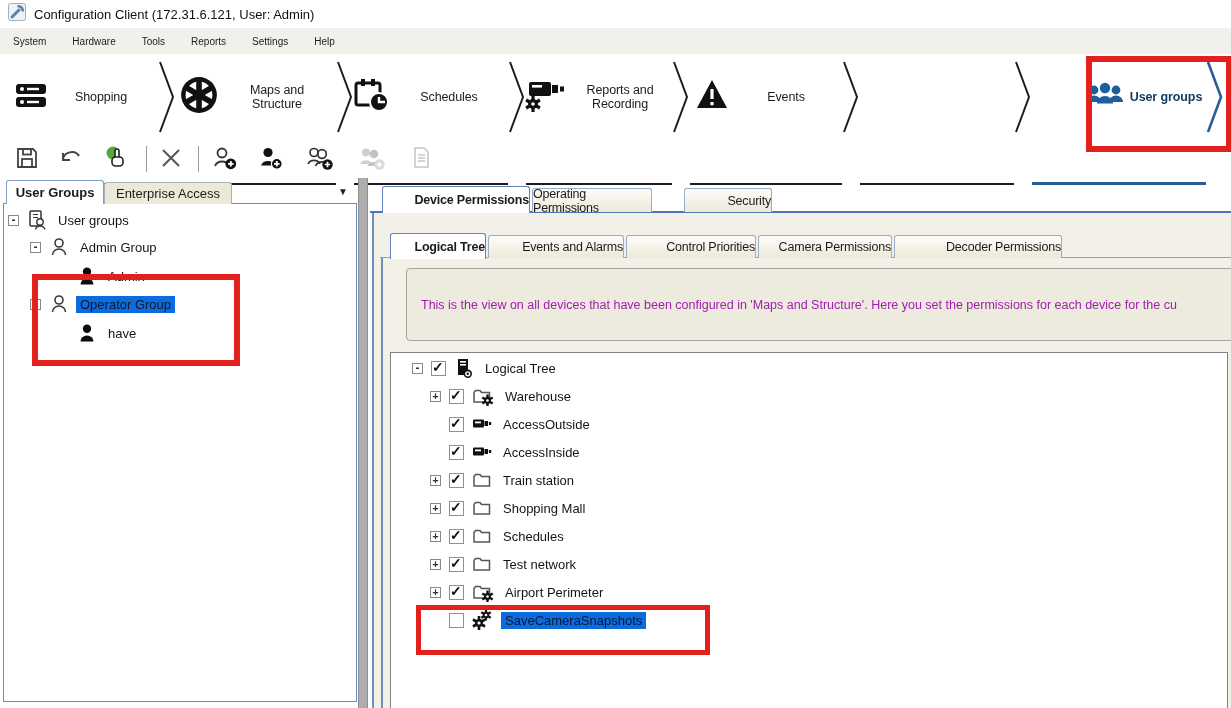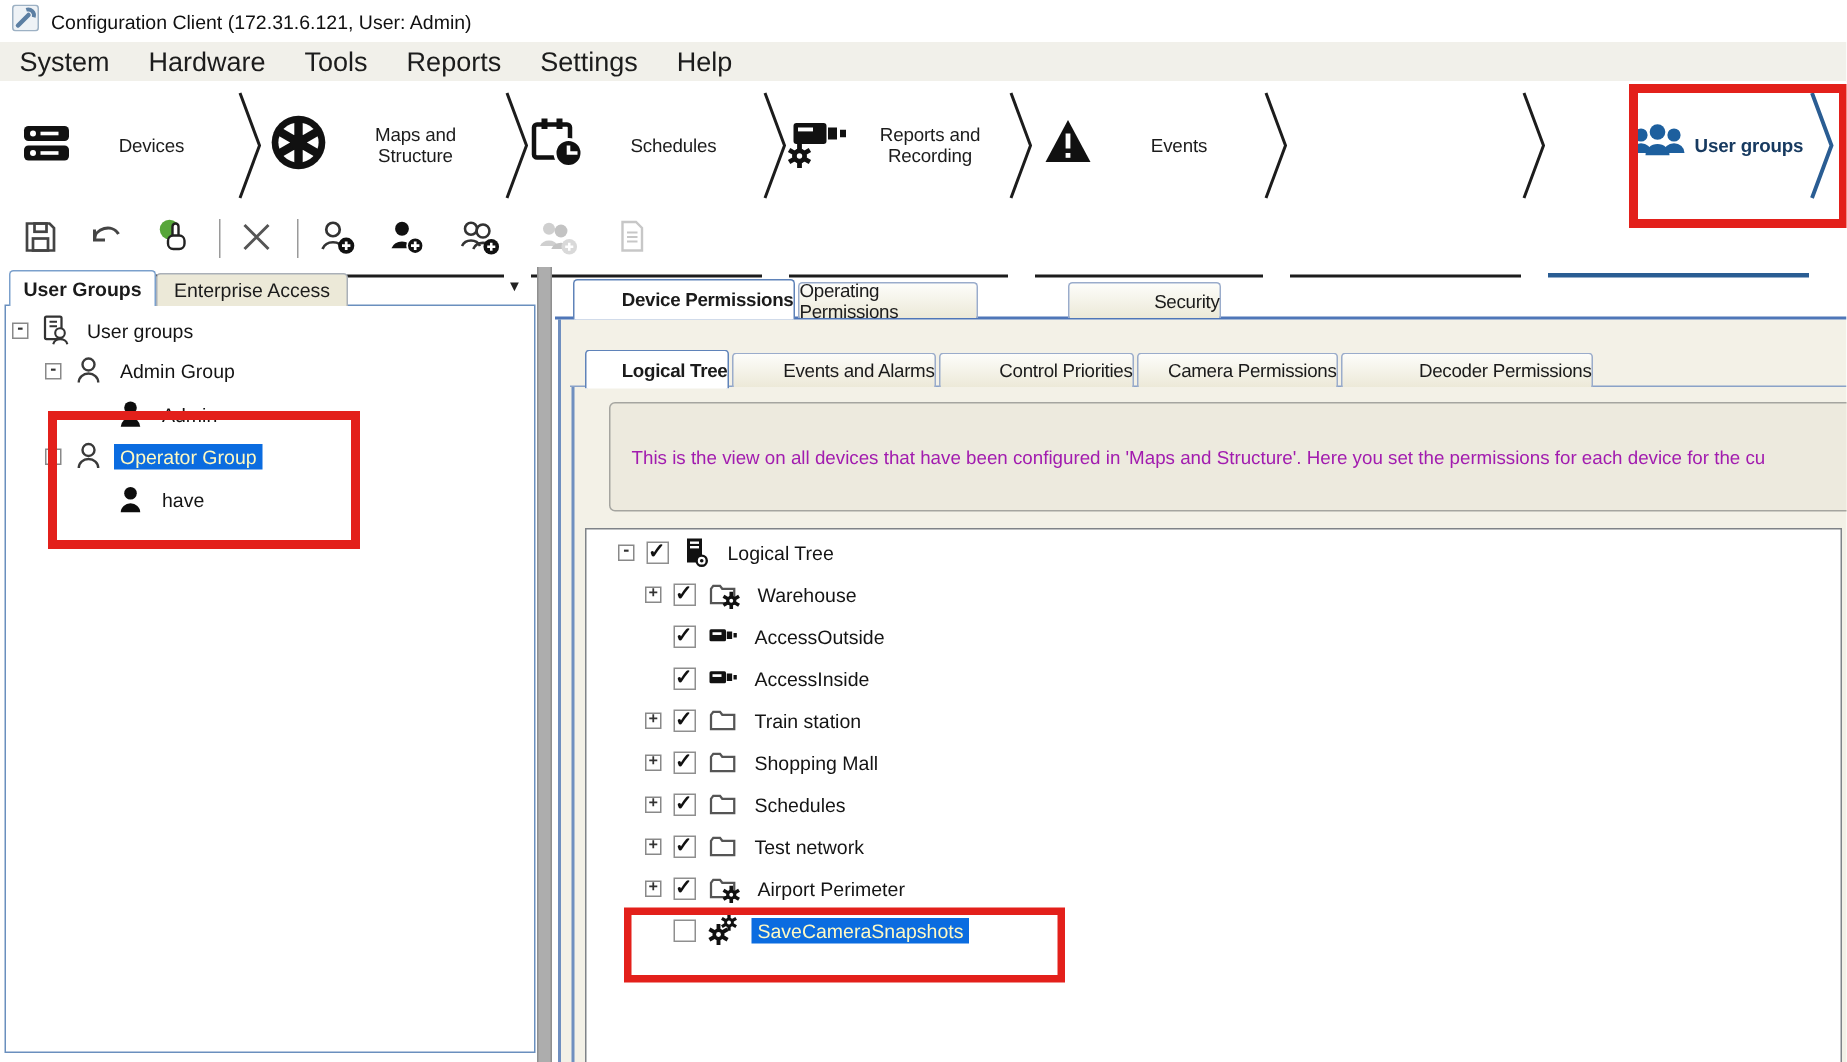--- a/index.html
+++ b/index.html
@@ -7,21 +7,21 @@
        font-family:"Liberation Sans",sans-serif;color:#1b1b1b;}
   .abs{position:absolute}
 
   
   #titlebar{left:0;top:0;width:1231px;height:28px;background:#fff;display:flex;align-items:center}
   #titlebar .ticon{margin:0 8px 0 8px}
   #titlebar .ttext{font-size:13px;color:#111}
 
   
   #menubar{left:0;top:28px;width:1231px;height:26px;background:#f1f0ea;display:flex;align-items:center;border-bottom:1px solid #e6e4dc}
-  .menu-item{padding:0 13px;font-size:18px;color:#1c1c1c;height:100%;display:flex;align-items:center;cursor:default}
+  .menu-item{padding:0 13px;font-size:10px;color:#1c1c1c;height:100%;display:flex;align-items:center;cursor:default}
 
   
   #ribbon{left:0;top:54px;width:1231px;height:86px;background:#fff}
   .navtab{position:absolute;top:6px;height:74px;display:flex;align-items:center}
   .navlabel{font-size:12.5px;color:#1c1c1c;text-align:center;line-height:1.15;white-space:pre-line;letter-spacing:-0.1px}
   .navlabel.active{font-weight:bold;color:#173a60}
   .chev{position:absolute;top:6px}
   .useg{position:absolute;height:2px;background:#1c1c1c;top:129px}
   .useg.blue{background:#2a5d93;height:3px;top:128px}
 
@@ -52,21 +52,21 @@
   #rtree{left:390px;top:352px;width:838px;height:360px;background:#fff;border:1px solid #7f8388;box-sizing:border-box}
   .rrow{position:absolute;height:28px;display:flex;align-items:center;z-index:4}
 
   
   .exp{width:11px;height:11px;border:1px solid #898989;background:#fff;font:bold 10px "DejaVu Sans Mono",monospace;line-height:8px;text-align:center;color:#333;box-sizing:border-box;flex:0 0 11px;margin-right:8px}
   .exp.none{visibility:hidden}
   .cb{width:15px;height:15px;background:#fff;border:1px solid #8f8f8f;box-sizing:border-box;position:relative;flex:0 0 15px;margin-right:8px}
   .cb.checked::after{content:"✓";position:absolute;left:0px;top:-3px;font-size:14px;font-weight:bold;color:#111}
   .ticon20{flex:0 0 20px;margin-right:7px;display:flex;align-items:center}
   .tlabel{font-size:13px;color:#141414;padding:1px 4px;white-space:nowrap}
-  .tlabel.selected{background:#0b6ce0;color:#fef9c3}
+  .tlabel.selected{background:#0b6ce0;color:#0f172a}
 
   
   .redbox{position:absolute;border:6px solid #e3201b;z-index:50;pointer-events:none}
   #red-nav{left:1086px;top:56px;width:134px;height:84px}
   #red-left{left:32px;top:274px;width:196px;height:80px}
   #red-right{left:416px;top:605px;width:284px;height:40px;border-width:5px}
 </style>
 </head>
 <body>
 
@@ -96,21 +96,21 @@
     <span>
       <svg width="34" height="34" viewBox="0 0 34 34">
         <rect x="2" y="6" width="30" height="10" rx="3" fill="#111"></rect>
         <circle cx="8" cy="11" r="2" fill="#fff"></circle>
           <rect x="13" y="9.8" width="12" height="2.4" fill="#fff"></rect>
         <rect x="2" y="19" width="30" height="10" rx="3" fill="#111"></rect>
         <circle cx="8" cy="24" r="2" fill="#fff"></circle>
           <rect x="13" y="22.8" width="12" height="2.4" fill="#fff"></rect>
       </svg>
     </span>
-    <span class="navlabel" style="flex:1">Devices</span>
+    <span class="navlabel" style="flex:1">Shopping</span>
   </div>
   <svg class="chev" style="left:158px" width="18" height="74" viewBox="0 0 18 74">
       <polyline points="2,2 15,37 2,72" fill="none" stroke="#1c1c1c" stroke-width="2"></polyline>
     </svg>
 
   <div class="navtab" style="left:180px;width:156px">
     <span>
       <svg width="38" height="38" viewBox="0 0 34 34">
         <g transform="translate(17,17)">
           <circle r="16" fill="#111"></circle>
@@ -353,21 +353,21 @@
 <div class="abs" id="rpage2"></div>
 <div class="abs" id="tabline"></div>
 <div class="abs" id="subtabline"></div>
 
 <div class="abs rtab active" style="left:382px;top:186px;width:148px;height:27px">
   <span>Device Permissions</span>
 </div>
 <div class="abs rtab inactive" style="left:532px;top:188px;width:120px;height:24px">
   <span>Operating Permissions</span>
 </div>
-<div class="abs rtab inactive" style="left:712px;top:188px;width:102px;height:24px">
+<div class="abs rtab inactive" style="left:684px;top:188px;width:88px;height:24px">
   <span>Security</span>
 </div>
 
 <div class="abs rtab active" style="left:390px;top:233px;width:96px;height:26px">
   <span>Logical Tree</span>
 </div>
 <div class="abs rtab inactive" style="left:488px;top:235px;width:136px;height:23px">
   <span>Events and Alarms</span>
 </div>
 <div class="abs rtab inactive" style="left:626px;top:235px;width:130px;height:23px">

